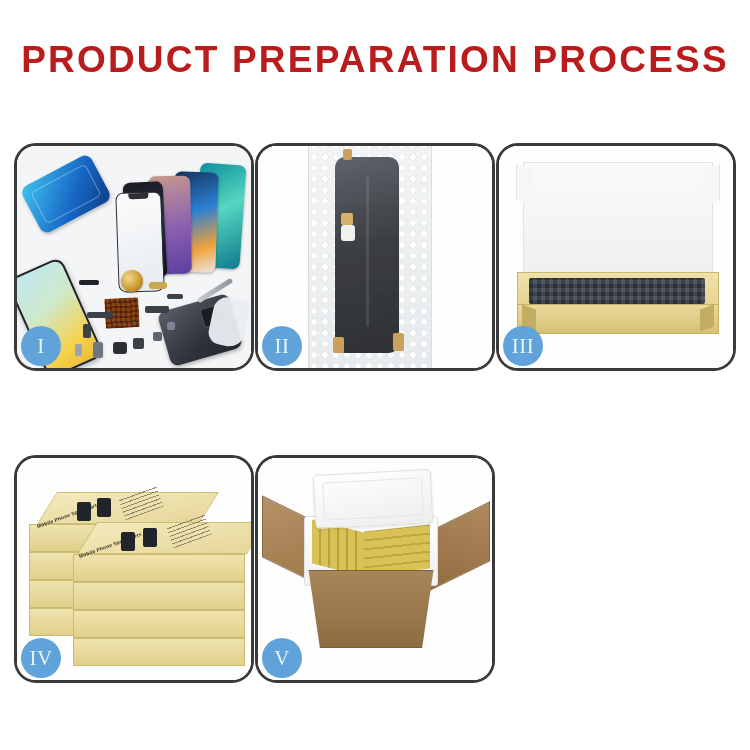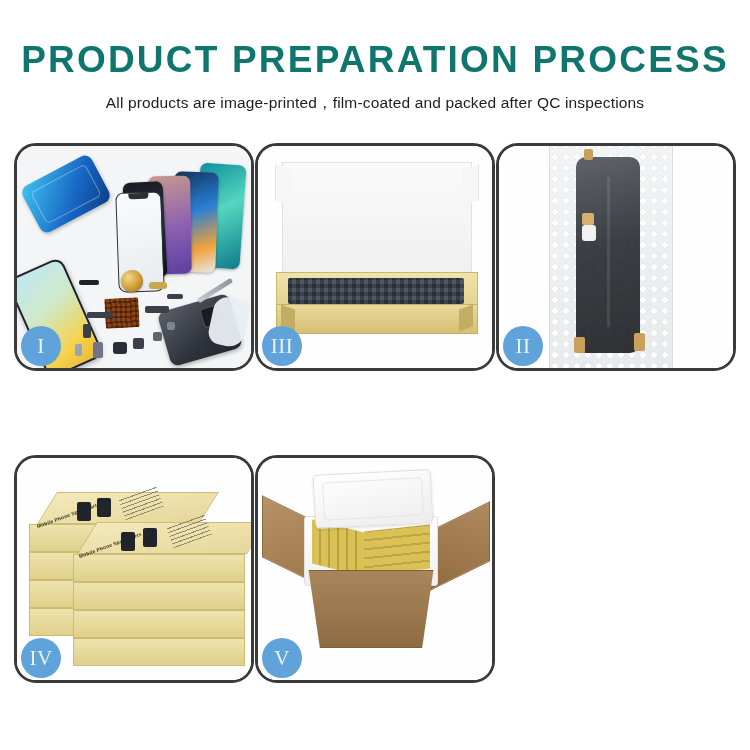--- a/index.html
+++ b/index.html
@@ -18,21 +18,21 @@
   
   .header {
     text-align: center;
     padding-top: 40px;
   }
   .main-title {
     font-family: "Liberation Sans", sans-serif;
     font-size: 37px;
     font-weight: bold;
     letter-spacing: 2.2px;
-    color: #0f766e;
+    color: #b91c1c;
     margin: 0;
     line-height: 1.1;
   }
   .sub-title {
     font-family: "Liberation Sans", sans-serif;
     font-size: 15.5px;
     color: #1d1d1d;
     margin: 12px 0 0 0;
     letter-spacing: 0.15px;
     white-space: nowrap;
@@ -333,21 +333,20 @@
     background:rgba(190,165,120,.75); transform:rotate(14deg);
   }
   .seam1 { position:absolute; left:46px; top:102px; width:14px; height:18px; background:rgba(120,94,56,.5); }
   .seam2 { position:absolute; left:46px; top:152px; width:14px; height:16px; background:rgba(120,94,56,.45); }
 </style>
 </head>
 <body>
 
 <div class="header">
   <h1 class="main-title">PRODUCT PREPARATION PROCESS</h1>
-  <p class="sub-title">All products are image-printed，film-coated and packed after QC inspections</p>
 </div>
 
 <div class="grid">
 
   <div class="panel">
     <div class="panel-inner">
       <div class="p1-bg"></div>
       <div class="blue-film"></div>
       <div class="phone-fan">
         <div class="fan-ph fan-a"></div>
@@ -373,42 +372,42 @@
       <div class="part pt11"></div>
       <div class="part pt12"></div>
       <div class="tool"></div>
       <div class="hand"></div>
     </div>
     <div class="badge">I</div>
   </div>
 
   <div class="panel">
     <div class="panel-inner">
-      <div class="p3-bg"></div>
-      <div class="box3-lid"></div>
-      <div class="box3-base"></div>
-      <div class="box3-inner"></div>
-      <div class="box3-base-front"></div>
-    </div>
-    <div class="badge">III</div>
-  </div>
-
-  <div class="panel">
-    <div class="panel-inner">
       <div class="p2-bg"></div>
       <div class="bubblebag">
         <div class="dark-part"></div>
         <div class="white-chip"></div>
         <div class="gold-tab gt1"></div>
         <div class="gold-tab gt2"></div>
         <div class="gold-tab gt3"></div>
         <div class="gold-tab gt4"></div>
       </div>
     </div>
     <div class="badge">II</div>
+  </div>
+
+  <div class="panel">
+    <div class="panel-inner">
+      <div class="p3-bg"></div>
+      <div class="box3-lid"></div>
+      <div class="box3-base"></div>
+      <div class="box3-inner"></div>
+      <div class="box3-base-front"></div>
+    </div>
+    <div class="badge">III</div>
   </div>
 
   <div class="panel">
     <div class="panel-inner">
       <div class="p4-bg"></div>
       <div class="stack">
 
         <div class="sbox" style="left:0px; top:44px;"></div>
         <div class="sbox" style="left:0px; top:72px;"></div>
         <div class="sbox" style="left:0px; top:100px;"></div>

